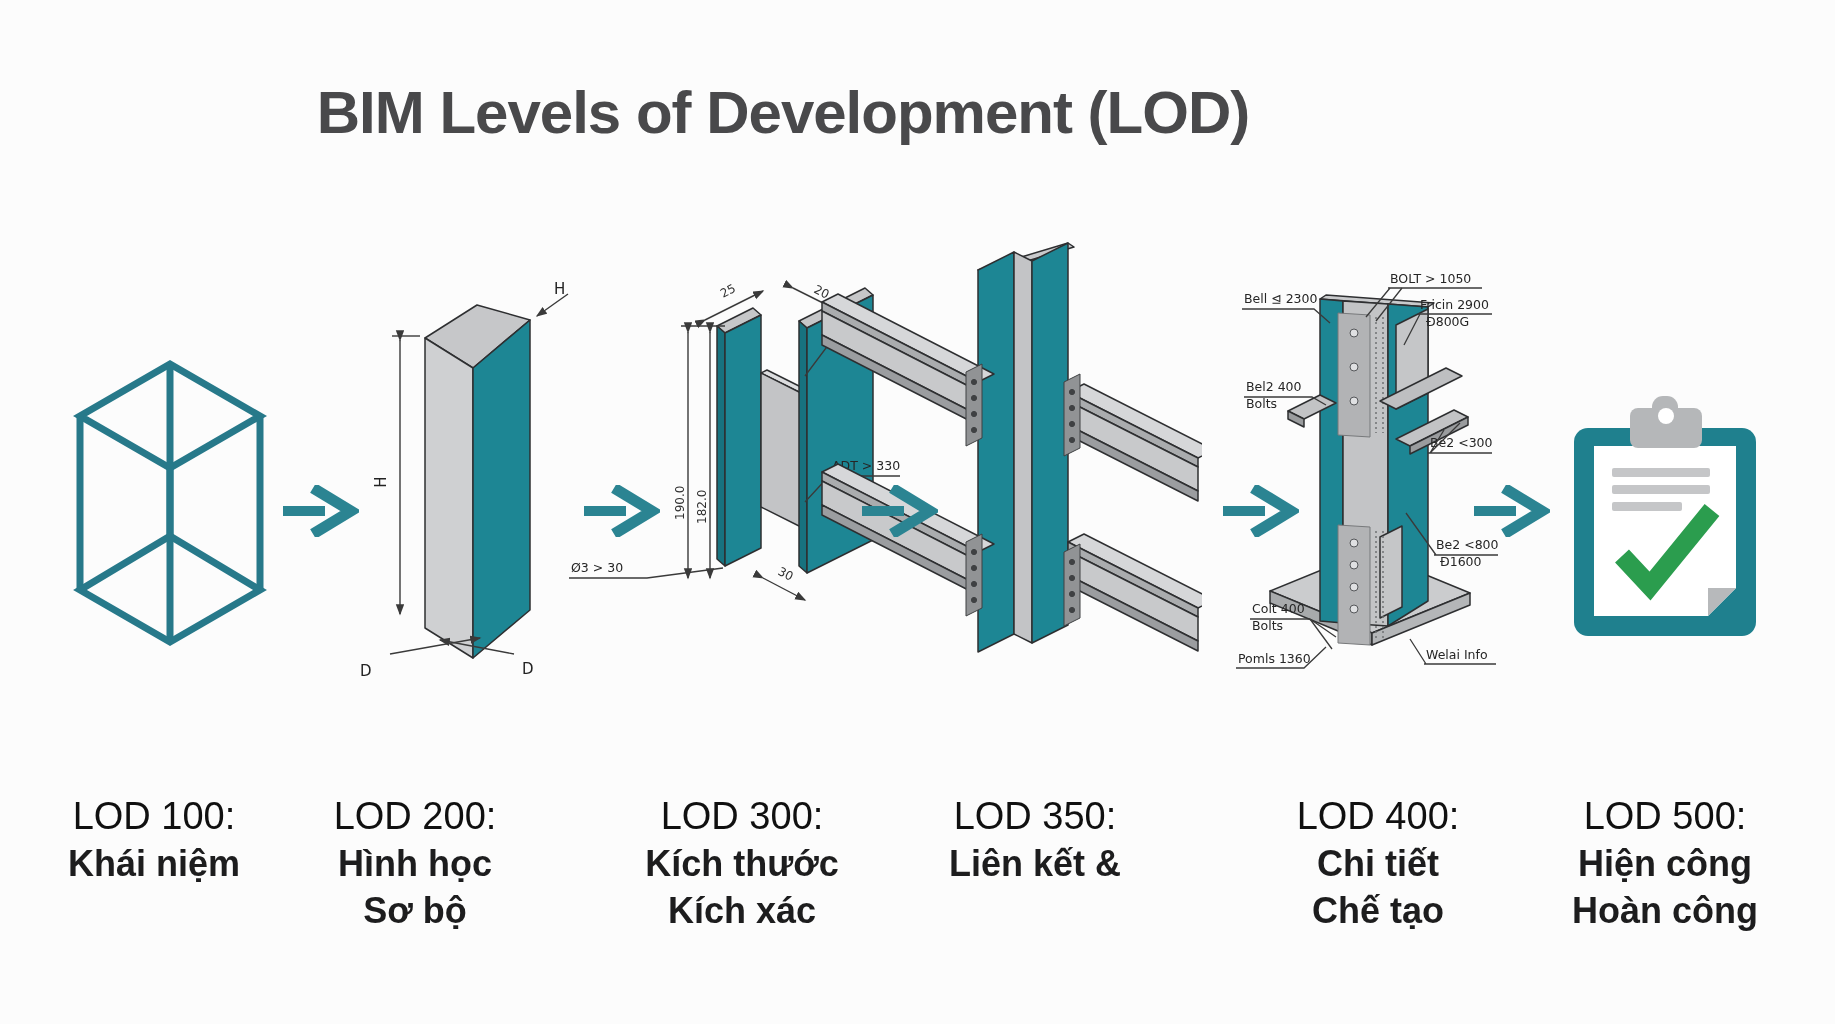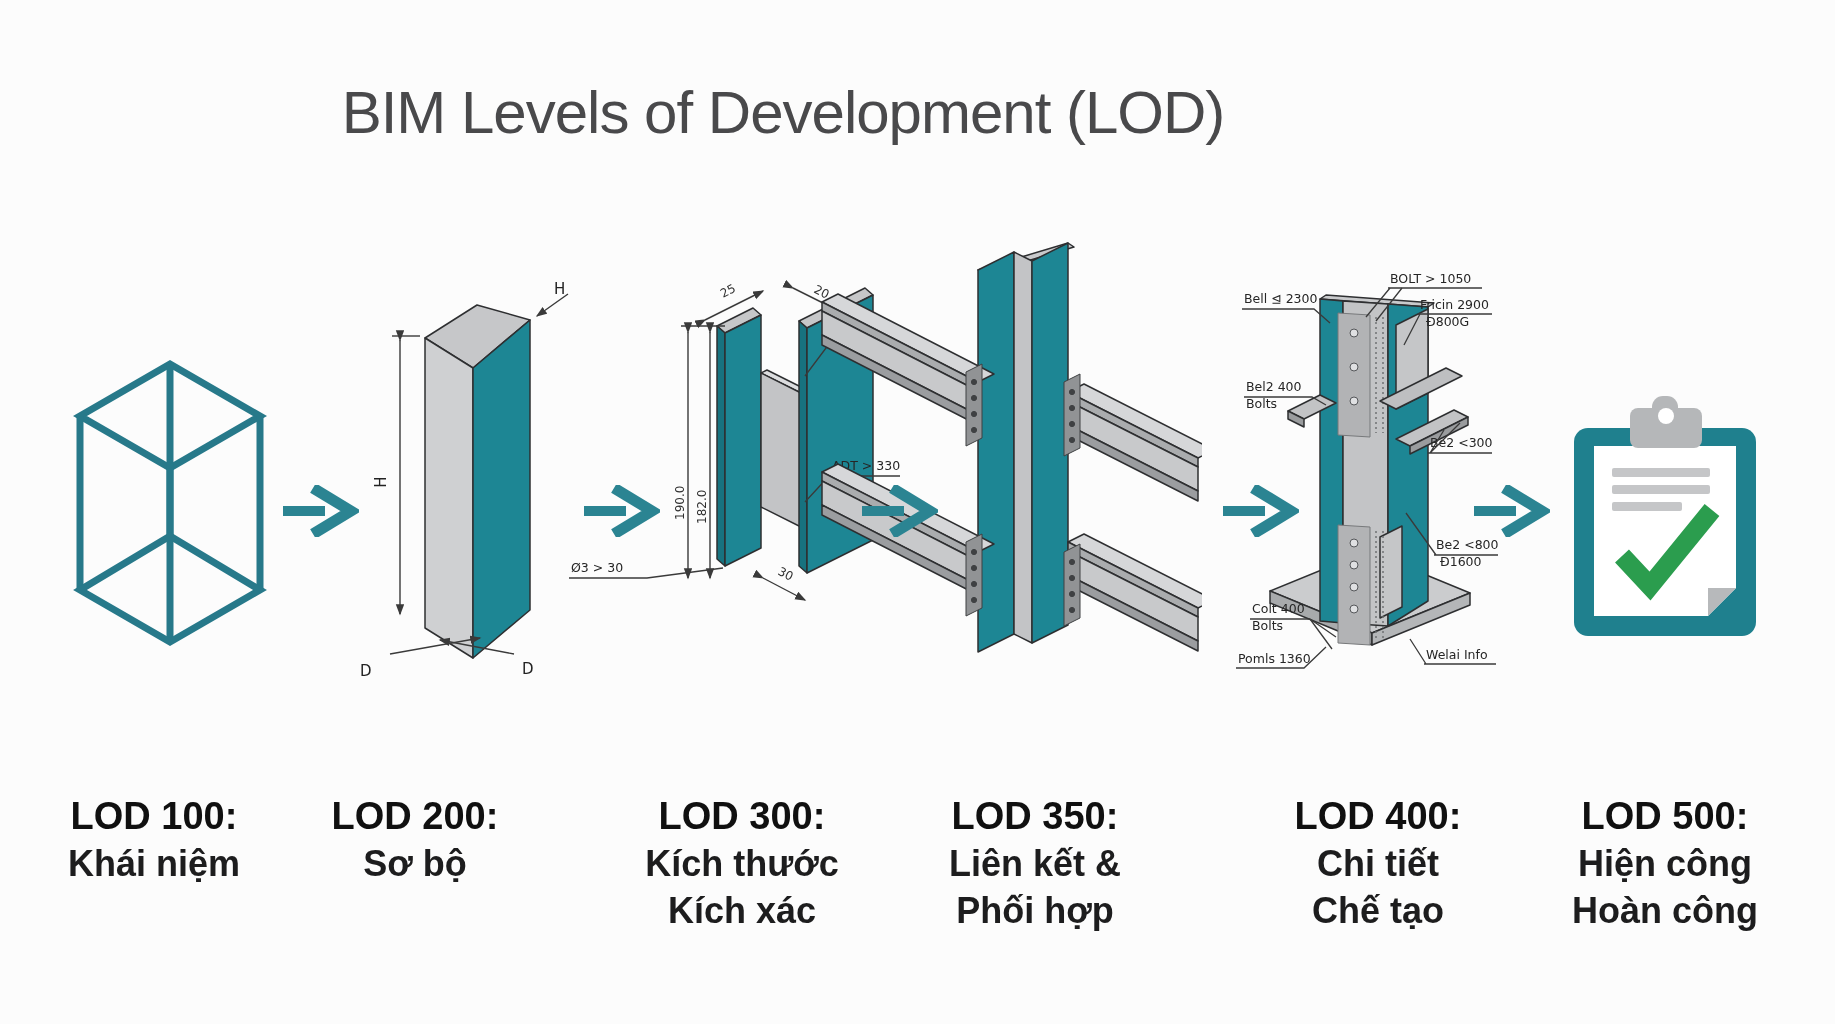--- a/index.html
+++ b/index.html
@@ -1,22 +1,22 @@
 <!DOCTYPE html>
 <html><head>
 <meta charset="utf-8">
 <style>
   html,body{margin:0;padding:0;background:#e9e9e9;}
   .canvas{position:relative;width:1835px;height:1024px;background:#fcfcfc;overflow:hidden;
           font-family:"Liberation Sans","DejaVu Sans",sans-serif;}
   .page-title{position:absolute;left:783px;top:78px;transform:translateX(-50%);
-          font-size:60px;font-weight:400;letter-spacing:-1px;color:#49494b;white-space:nowrap;margin:0;}
+          font-size:60px;font-weight:700;letter-spacing:-1px;color:#49494b;white-space:nowrap;margin:0;}
   .fig{position:absolute;}
   .stage-label{position:absolute;top:793px;transform:translateX(-50%);text-align:center;line-height:47px;white-space:nowrap;}
-  .stage-heading{font-size:38px;font-weight:700;color:#101010;}
+  .stage-heading{font-size:38px;font-weight:400;color:#101010;}
   .stage-line{font-size:36px;font-weight:700;color:#1d1d1e;}
   svg text{font-family:"DejaVu Sans","Liberation Sans",sans-serif;}
   .ann{font-size:12.5px;fill:#262626;}
   .dim{font-size:12px;fill:#303030;}
   .dimL{font-size:15px;fill:#222;}
   .steel-outline{stroke:#2e2f31;stroke-width:1.5;stroke-linejoin:round;}
   .leader{stroke:#3a3a3a;stroke-width:1.3;fill:none;}
   .dimline{stroke:#3a3a3a;stroke-width:1.4;fill:none;}
   .weld{stroke:#6a6c6e;stroke-width:1.4;stroke-dasharray:2 3;fill:none;}
 </style>
@@ -253,31 +253,31 @@
     <path d="M2,26 H44" stroke="#2B8492" stroke-width="10" fill="none"></path>
     <path d="M32,3 L70,26 L32,49" stroke="#2B8492" stroke-width="11" fill="none" stroke-linejoin="miter"></path>
   </svg>
 
   <div class="stage-label" style="left:154px">
     <div class="stage-heading">LOD 100:</div>
     <div class="stage-line">Khái niệm</div>
   </div>
   <div class="stage-label" style="left:415px">
     <div class="stage-heading">LOD 200:</div>
+    <div class="stage-line">Hình học</div>
     <div class="stage-line">Sơ bộ</div>
   </div>
   <div class="stage-label" style="left:742px">
     <div class="stage-heading">LOD 300:</div>
     <div class="stage-line">Kích thước</div>
     <div class="stage-line">Kích xác</div>
   </div>
   <div class="stage-label" style="left:1035px">
     <div class="stage-heading">LOD 350:</div>
     <div class="stage-line">Liên kết &amp;</div>
-    <div class="stage-line">Phối hợp</div>
   </div>
   <div class="stage-label" style="left:1378px">
     <div class="stage-heading">LOD 400:</div>
     <div class="stage-line">Chi tiết</div>
     <div class="stage-line">Chế tạo</div>
   </div>
   <div class="stage-label" style="left:1665px">
     <div class="stage-heading">LOD 500:</div>
     <div class="stage-line">Hiện công</div>
     <div class="stage-line">Hoàn công</div>

